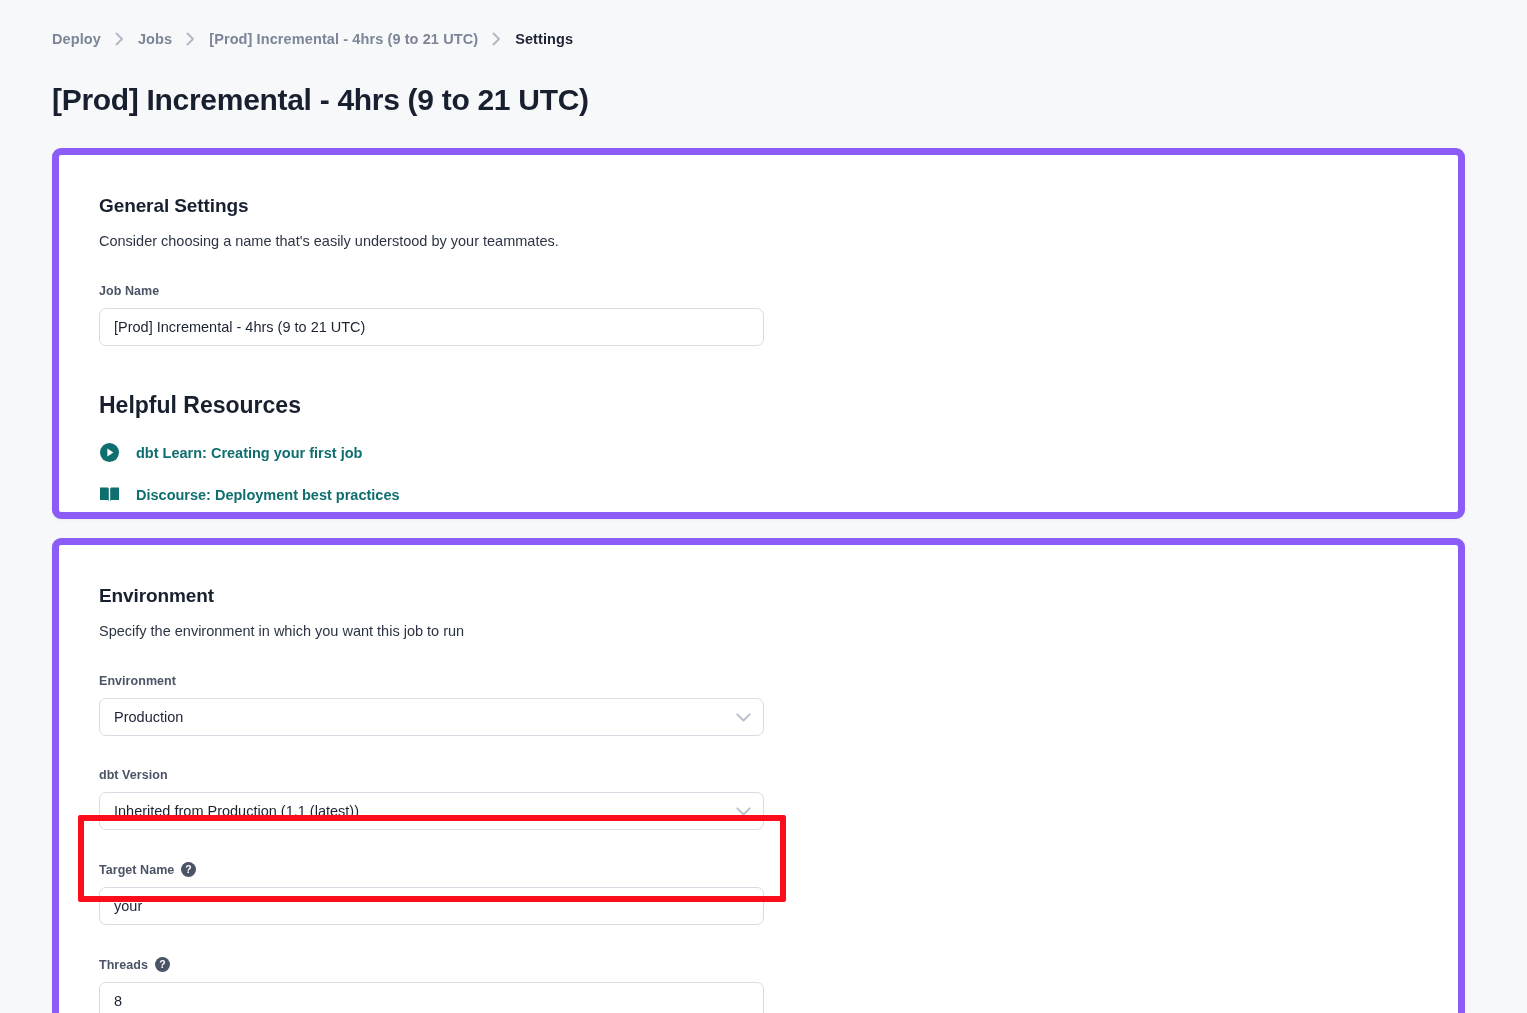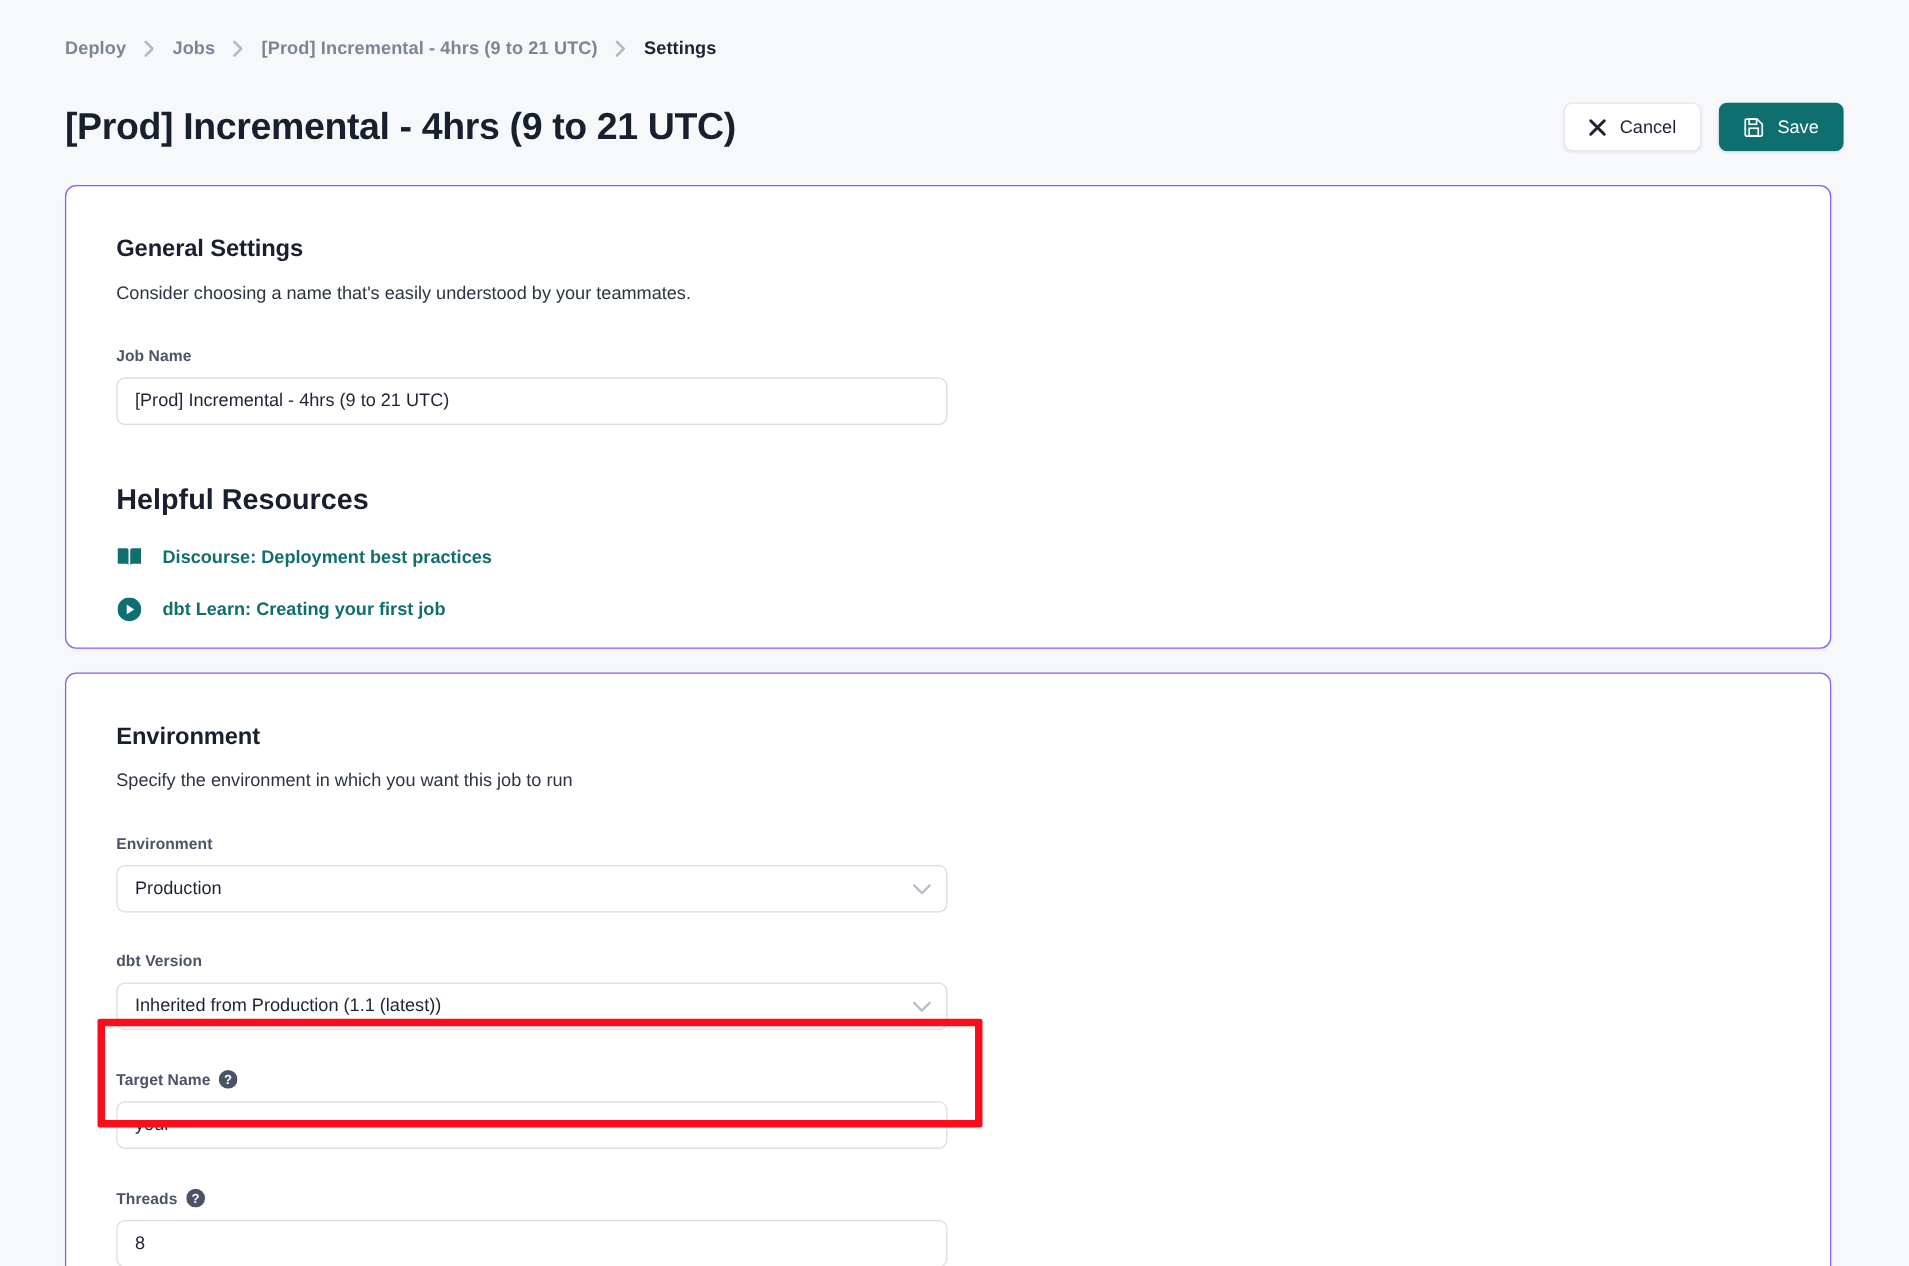--- a/index.html
+++ b/index.html
@@ -57,21 +57,21 @@
     background: #0f6e6e; color: #ffffff;
     box-shadow: 0 1px 2px rgba(23,33,52,.10);
   }
   .ico { display: inline-flex; align-items: center; justify-content: center; }
   .ico svg { display: block; }
 
   
   .card {
     position: absolute; left: 52px; width: 1413px;
     background: #ffffff; border-radius: 9px;
-    border: 1px solid #8b5cf6;
+    border: 7px solid #8b5cf6;
     box-shadow: 0 1px 3px rgba(23,33,52,.05);
   }
   #card-general { top: 148px; height: 371px; }
   #card-environment { top: 538px; height: 520px; }
 
   .card-inner { padding: 40px 40px 0 40px; }
 
   .section-title {
     font-size: 19px; font-weight: 700; color: #18202f;
     margin: 0 0 14px 0; letter-spacing: -.1px;
@@ -147,73 +147,53 @@
     <span class="crumb-sep">
       <svg width="9" height="14" viewBox="0 0 9 14" fill="none">
           <path d="M1.5 1.5L7 7L1.5 12.5" stroke="currentColor" stroke-width="2" stroke-linecap="round" stroke-linejoin="round"></path>
         </svg>
     </span>
     <span class="crumb current">Settings</span>
   </nav>
 
   <div class="title-row">
     <h1 class="page-title">[Prod] Incremental - 4hrs (9 to 21 UTC)</h1>
-    <div class="actions">
-      <button class="btn btn-cancel">
-        <span class="ico">
-          <svg width="14" height="14" viewBox="0 0 14 14" fill="none">
-              <path d="M1.6 1.6L12.4 12.4M12.4 1.6L1.6 12.4" stroke="currentColor" stroke-width="2.4" stroke-linecap="round"></path>
-            </svg>
-        </span>
-        <span>Cancel</span>
-      </button>
-      <button class="btn btn-save">
-        <span class="ico">
-          <svg width="16" height="16" viewBox="0 0 16 16" fill="none">
-            <path d="M1.2 2.2a1 1 0 011-1h8.4L14.8 5.4v8.4a1 1 0 01-1 1H2.2a1 1 0 01-1-1V2.2z" stroke="currentColor" stroke-width="1.4"></path>
-            <rect x="4.3" y="1.3" width="6" height="4.1" stroke="currentColor" stroke-width="1.3"></rect>
-            <rect x="4.3" y="8.6" width="7.3" height="6" stroke="currentColor" stroke-width="1.3"></rect>
-          </svg>
-        </span>
-        <span>Save</span>
-      </button>
-    </div>
   </div>
 
   <section class="card" id="card-general">
     <div class="card-inner">
       <h2 class="section-title">General Settings</h2>
       <p class="section-desc">Consider choosing a name that's easily understood by your teammates.</p>
 
       <div class="field">
         <div class="field-label">Job Name</div>
         <div class="input">[Prod] Incremental - 4hrs (9 to 21 UTC)</div>
       </div>
 
       <div class="resources">
         <h2 class="res-title">Helpful Resources</h2>
+
+        <a class="res-link" href="#">
+          <span class="res-icon">
+            <svg width="19" height="19" viewBox="0 0 19 19">
+                <circle cx="9.5" cy="9.5" r="9.5" fill="currentColor"></circle>
+                <path d="M7.4 5.6l6 3.9-6 3.9V5.6z" fill="#ffffff"></path>
+              </svg>
+          </span>
+          <span class="res-text">dbt Learn: Creating your first job</span>
+        </a>
 
         <a class="res-link" href="#">
           <span class="res-icon">
             <svg width="19" height="17" viewBox="0 0 19 17">
                 <path d="M0 1.6h7.1c1 0 1.7.6 1.7 1.5v12.2c0-.8-.8-1.4-1.7-1.4H0V1.6z" fill="currentColor"></path>
                 <path d="M19 1.6h-7.1c-1 0-1.7.6-1.7 1.5v12.2c0-.8.8-1.4 1.7-1.4H19V1.6z" fill="currentColor"></path>
               </svg>
           </span>
           <span class="res-text">Discourse: Deployment best practices</span>
-        </a>
-
-        <a class="res-link" href="#">
-          <span class="res-icon">
-            <svg width="19" height="19" viewBox="0 0 19 19">
-                <circle cx="9.5" cy="9.5" r="9.5" fill="currentColor"></circle>
-                <path d="M7.4 5.6l6 3.9-6 3.9V5.6z" fill="#ffffff"></path>
-              </svg>
-          </span>
-          <span class="res-text">dbt Learn: Creating your first job</span>
         </a>
       </div>
     </div>
   </section>
 
   <section class="card" id="card-environment">
     <div class="card-inner">
       <h2 class="section-title">Environment</h2>
       <p class="section-desc">Specify the environment in which you want this job to run</p>
 

